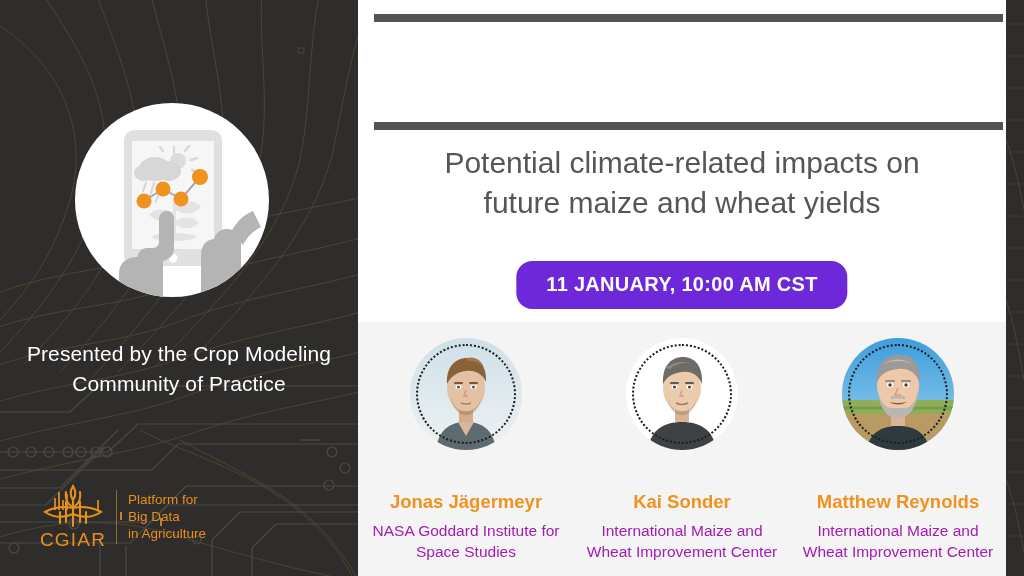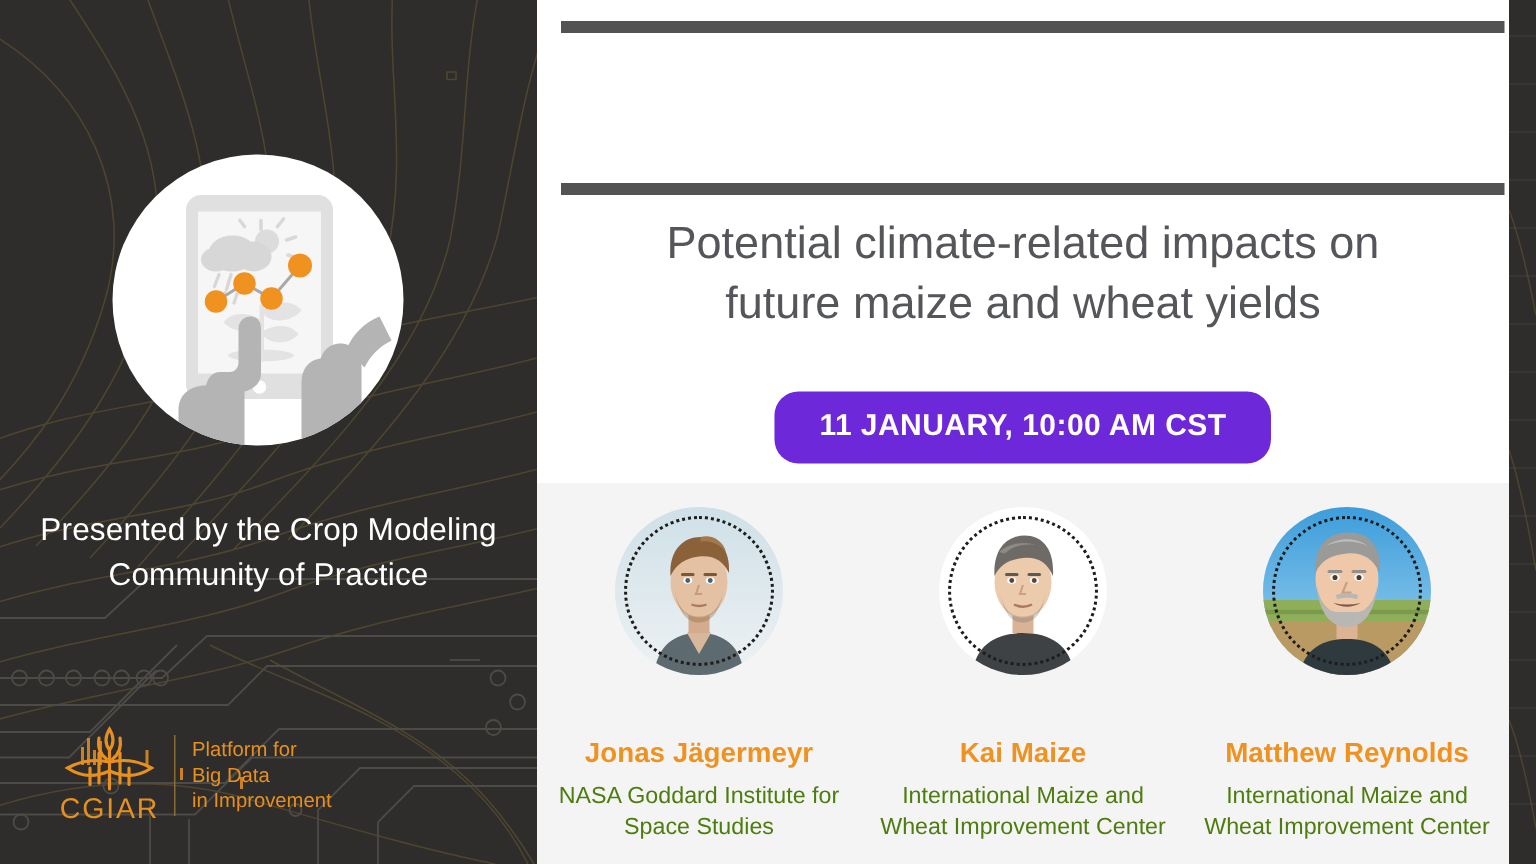--- a/index.html
+++ b/index.html
@@ -185,21 +185,21 @@
   }
   .speaker-name {
     color: #f0921f;
     font-size: 18.5px;
     font-weight: 700;
     line-height: 24px;
     margin-bottom: 6px;
     margin-top: 40px;
   }
   .speaker-org {
-    color: #4d7c0f;
+    color: #a21caf;
     font-size: 15.5px;
     line-height: 21px;
     font-weight: 400;
   }
 
   
   .right-strip {
     position: absolute;
     left: 1006px; top: 0;
     width: 18px; height: 576px;
@@ -354,21 +354,21 @@
             <path d="M18,30 L18,41"></path>
             <path d="M44,30 L44,41"></path>
           </g>
         </svg>
         <div class="cgiar-word">CGIAR</div>
       </div>
       <div class="cgiar-rule"></div>
       <div class="cgiar-tag">
         <div>Platform for</div>
         <div>Big Data</div>
-        <div>in Improvement</div>
+        <div>in Agriculture</div>
       </div>
     </div>
   </div>
 
   <div class="right-panel">
     <div class="rule-bar rule-top"></div>
     <div class="rule-bar rule-bottom"></div>
     <div class="webinar-subtitle">Potential climate-related impacts on future maize and wheat yields</div>
     <div class="date-badge">11 JANUARY, 10:00 AM CST</div>
   </div>
@@ -429,21 +429,21 @@
           <ellipse cx="48.5" cy="49" rx="3" ry="2.2" fill="#ffffff"></ellipse>
           <ellipse cx="63.5" cy="49" rx="3" ry="2.2" fill="#ffffff"></ellipse>
           <circle cx="48.5" cy="49" r="1.6" fill="#54433a"></circle>
           <circle cx="63.5" cy="49" r="1.6" fill="#54433a"></circle>
           <path d="M56,52 L54,58 L58,58" fill="none" stroke="#c9a184" stroke-width="1.4"></path>
           <path d="M50,65 Q56,68 62,65" fill="none" stroke="#ab7a5d" stroke-width="1.6"></path>
           <path d="M41,57 C43,71 48,77 56,77 C64,77 69,71 71,57 C69,69 64,73 56,73 C48,73 43,69 41,57 Z" fill="#6e6a66" opacity="0.3"></path>
         </svg>
         <div class="dots"></div>
       </div>
-      <div class="speaker-name">Kai Maize</div>
+      <div class="speaker-name">Kai Sonder</div>
       <div class="speaker-org">International Maize and Wheat Improvement Center</div>
     </div>
 
     <div class="speaker">
       <div class="avatar">
         <svg width="112" height="112" viewBox="0 0 112 112">
           <defs>
             <linearGradient id="sky3" x1="0" y1="0" x2="0" y2="1">
               <stop offset="0%" stop-color="#3d9ddb"></stop>
               <stop offset="100%" stop-color="#9fd3ef"></stop>

